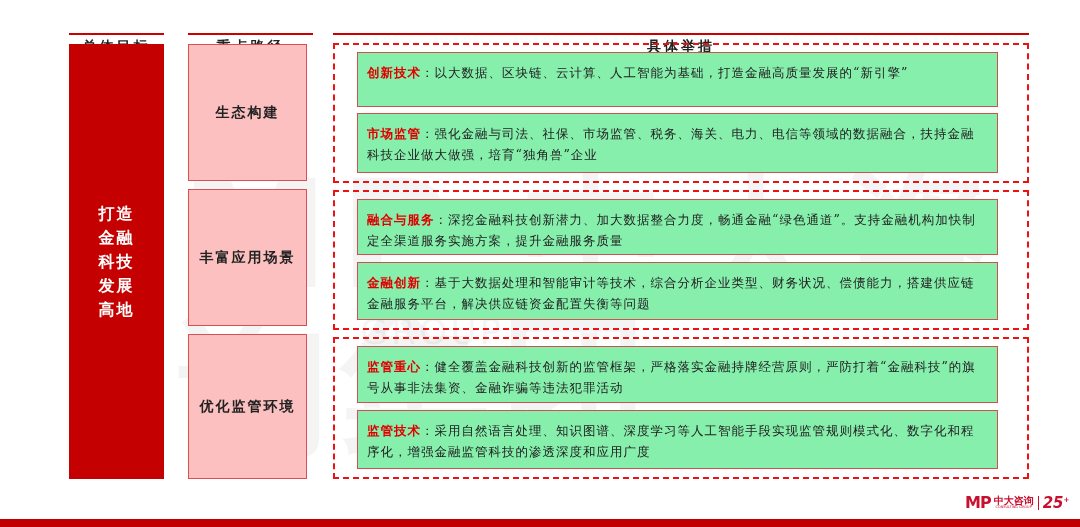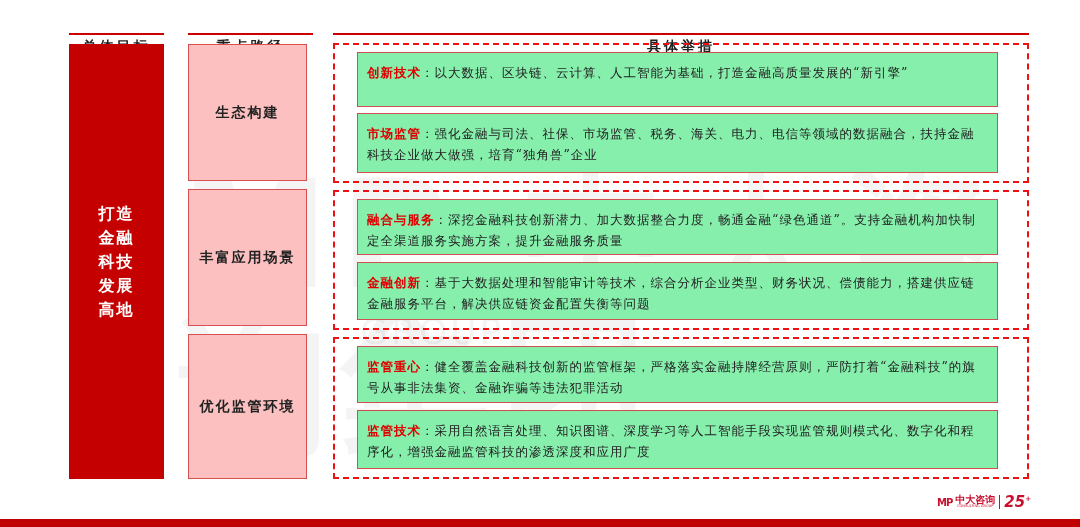--- a/index.html
+++ b/index.html
@@ -45,21 +45,21 @@
     background:#86efac; border:1px solid #d05050; box-sizing:border-box;
     padding:9px 10px 0 9px;
     font-size:12.5px; line-height:21px; color:#222; letter-spacing:1px;
   }
   .measure .kw { color:#e00000; font-weight:bold; }
   .footer-bar { position:absolute; left:0; top:519px; width:1080px; height:8px; background:#c00000; }
   .logo {
     position:absolute; left:937px; top:493px; display:flex; align-items:center; gap:3px;
     color:#c8102e;
   }
-  .logo .mp { font-family:"DejaVu Sans", sans-serif; font-weight:bold; font-size:10px; letter-spacing:-1px; }
+  .logo .mp { font-family:"DejaVu Sans", sans-serif; font-weight:bold; font-size:16px; letter-spacing:-1px;margin-left:28px; }
   .logo .cn { display:flex; flex-direction:column; align-items:center; line-height:1; }
   .logo .cn .t1 { font-size:10px; font-weight:bold; font-family:"DejaVu Sans", sans-serif; }
   .logo .cn .t2 { font-size:3.5px; font-family:"DejaVu Sans", sans-serif; }
   .logo .sep { width:1px; height:14px; background:#c8102e; margin:0 1px; }
   .logo .ann { font-family:"DejaVu Sans", sans-serif; font-weight:bold; font-size:15px; font-style:italic; }
   .logo .ann sup { font-size:7px; }
   .page-num {
     position:absolute; left:1051px; top:497px; font-size:12px; font-weight:bold; color:#c8102e;margin-left:33px;
   }
 </style>

